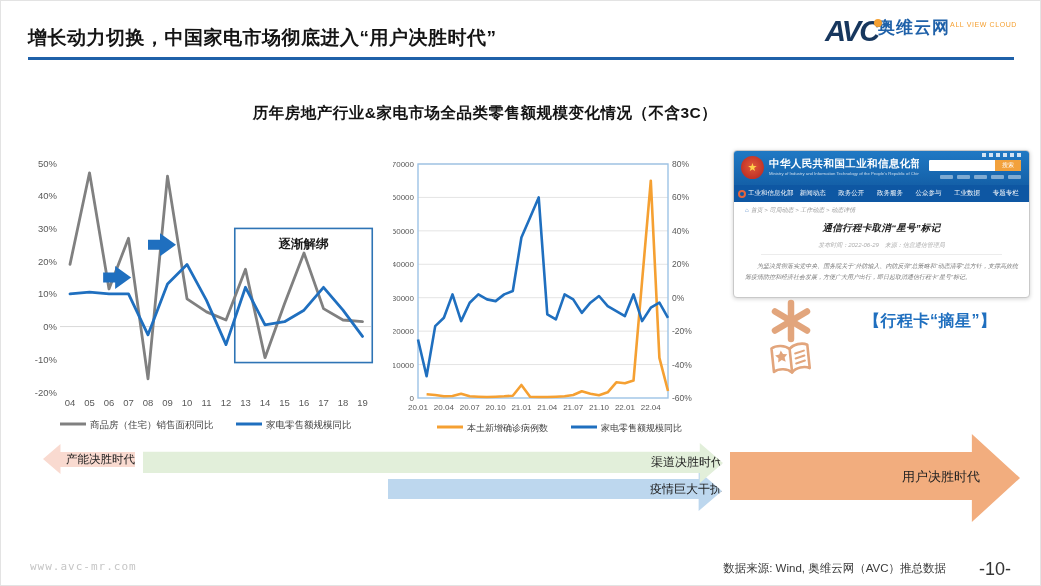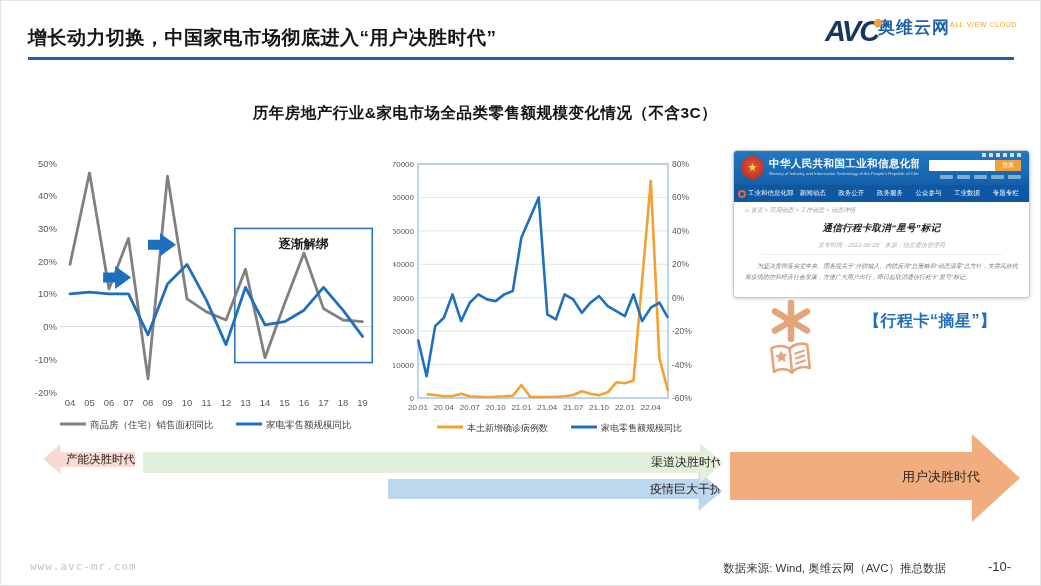--- a/index.html
+++ b/index.html
@@ -66,21 +66,21 @@
                   clip-path:polygon(0 22%, 96% 22%, 96% 0, 100% 50%, 96% 100%, 96% 75%, 0 75%); padding-bottom:2px; }
   .arrow-lblue  { left:388px; top:471px; width:334px; height:40px; background:#BDD7EE; font-size:12px;
                   clip-path:polygon(0 20%, 93% 20%, 93% 0, 100% 50%, 93% 100%, 93% 70%, 0 70%); padding-bottom:4px; }
   .arrow-orange { left:730px; top:434px; width:290px; height:88px; background:#F2AD7E; font-size:13px;
                   clip-path:polygon(0 20.5%, 83.4% 20.5%, 83.4% 0, 100% 50%, 83.4% 100%, 83.4% 75%, 0 75%);
                   padding-right:40px; padding-bottom:2px; }
 
   
   .footer-url    { position:absolute; left:30px;  top:560px; font-family:"DejaVu Sans Mono",monospace; font-size:11px; color:#c6c6c6; letter-spacing:1px; }
   .footer-source { position:absolute; right:95px; top:561px; font-size:11.5px; color:#3a3a3a; }
-  .footer-page   { position:absolute; right:30px; top:559px; font-size:13px; color:#333; }
+  .footer-page   { position:absolute; right:30px; top:559px; font-size:18px; color:#333; }
 </style>
 </head>
 <body>
 
 <div class="slide">
 
   <div class="slide-title">增长动力切换，中国家电市场彻底进入“用户决胜时代”</div>
   <div class="title-rule"></div>
   <div class="logo">
     <div class="logo-avc"><span>AVC</span><span class="dot"></span></div>

